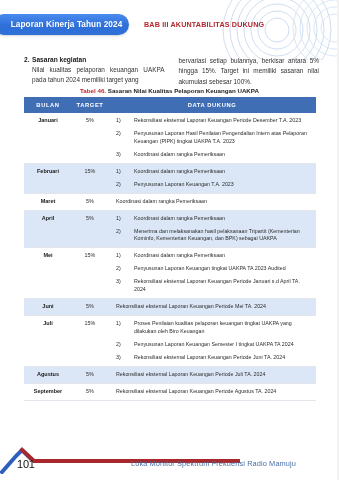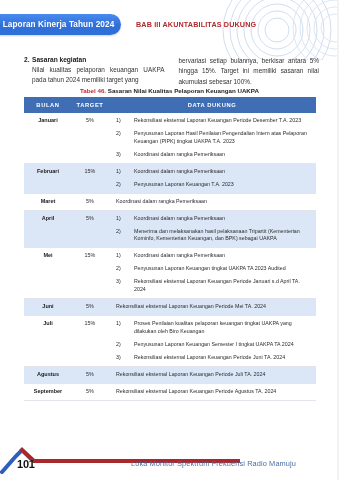--- a/index.html
+++ b/index.html
@@ -16,21 +16,21 @@
     width:339px; height:480px;
     background:#fff;
     overflow:hidden;
   }
 
   
   .deco { position:absolute; top:0; right:0; width:180px; height:60px; overflow:hidden; pointer-events:none; }
   .deco svg { display:block; }
 
   
-  .header { position:absolute; left:0; top:0; width:270px; height:48px; }
+  .header { position:absolute; left:8px; top:0; width:270px; height:48px; }
   .pill {
     position:absolute; left:-14px; top:14px;
     height:21px; width:135px;
     background:linear-gradient(180deg,#4a8bf0 0%,#2f6fd8 55%,#2f6fd8 100%);
     border-radius:11px;
     box-shadow:0 1px 2px rgba(0,0,0,.18);
     display:flex; align-items:center; justify-content:center;
   }
   .pill-label {
     color:#fff; font-size:8.2px; font-weight:bold; letter-spacing:.1px;
@@ -108,21 +108,21 @@
     position:absolute; left:2px; top:0;
     font-size:5.3px; color:#2c2c2c;
   }
   .single { line-height:1.5; padding-left:2px; }
 
   
   .footer { position:absolute; left:0; bottom:0; width:339px; height:42px; }
   .foot-graphic { position:absolute; left:0; bottom:6px; width:240px; height:30px; }
   .pageno {
     position:absolute; left:17px; bottom:10px;
-    font-size:11px; font-weight:bold; color:#111;
+    font-size:11px; font-weight:normal; color:#111;
     letter-spacing:-.2px;
   }
   .foot-txt {
     position:absolute; left:131px; bottom:12px;
     font-size:7.4px; color:#4a6fa5; letter-spacing:.1px; white-space:nowrap;margin-top:29px;
   }
   .edge-r { position:absolute; right:0; top:0; width:2px; height:480px; background:#f2f2f2; }
 </style>
 </head>
 <body>

